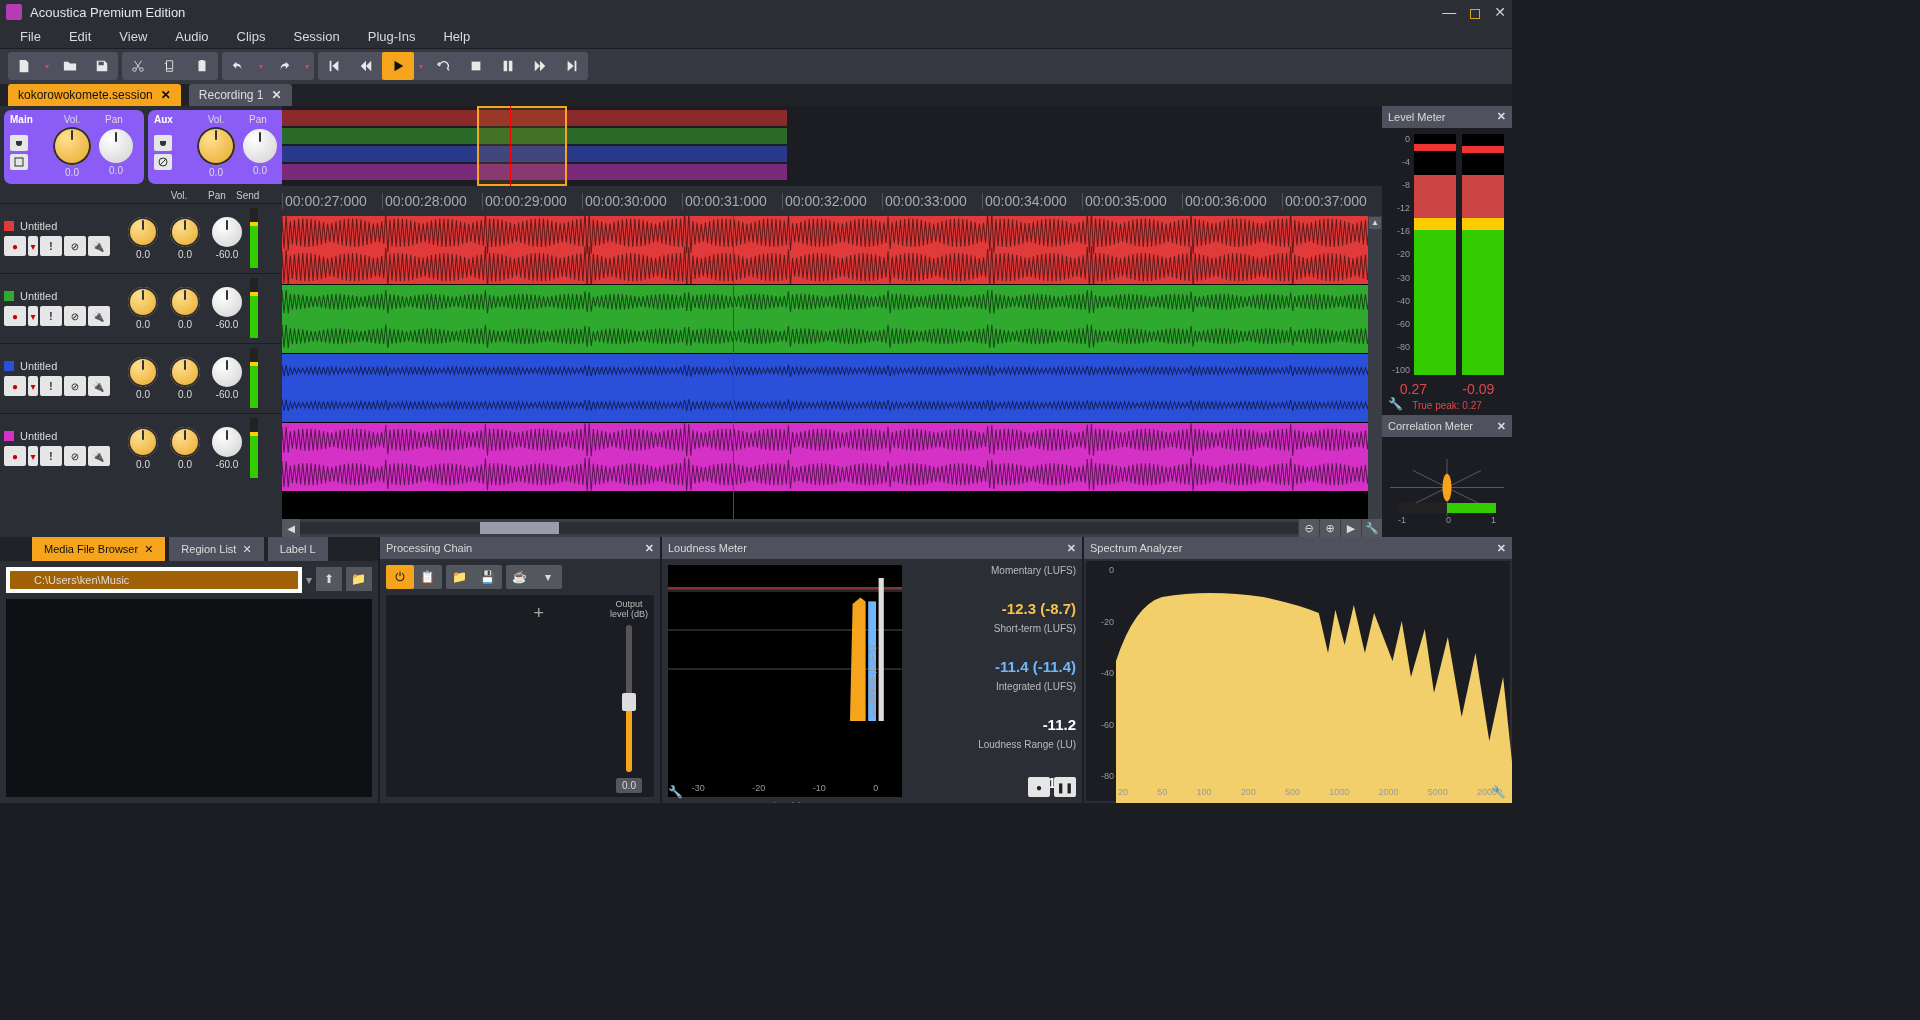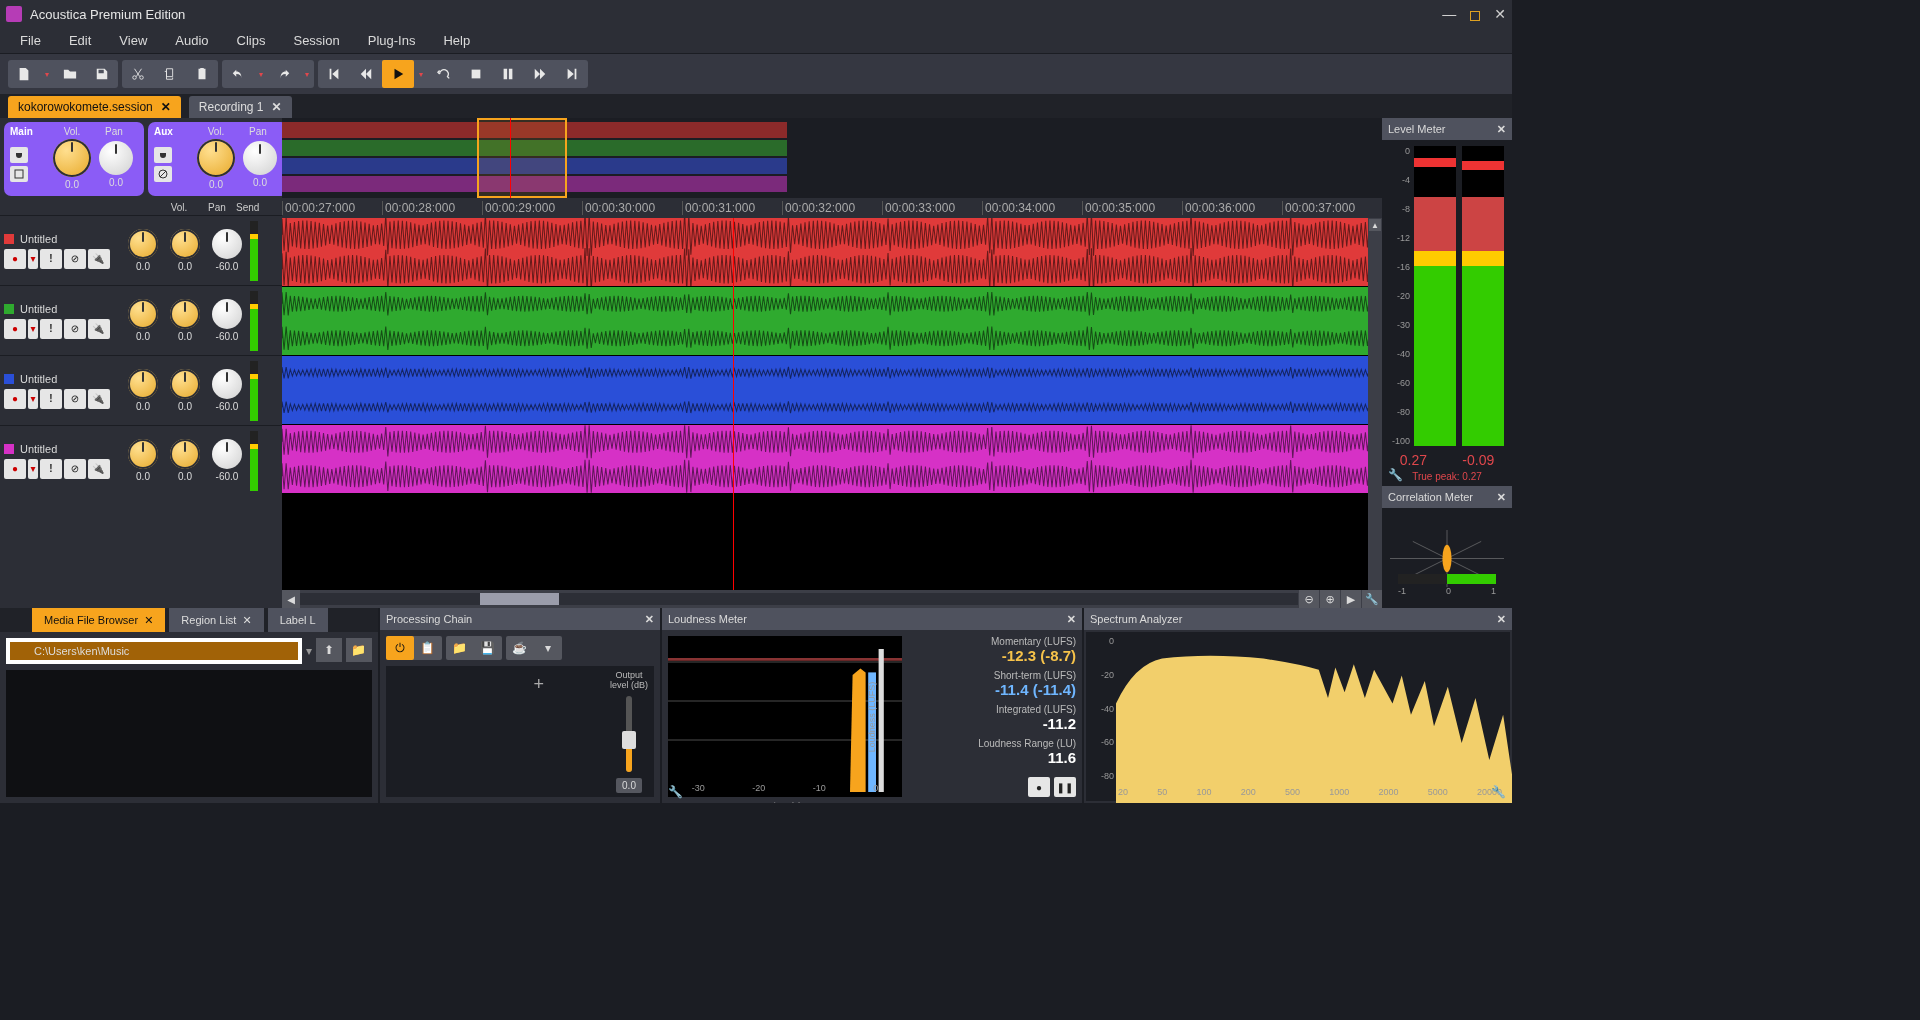--- a/index.html
+++ b/index.html
@@ -70,21 +70,21 @@
 .knobset .kc { width:38px; text-align:center; }
 .knobset .knob { width:30px; height:30px; }
 .vmeter { width:8px; height:60px; background:#222; margin-left:4px; display:flex; flex-direction:column-reverse; }
 .vmeter .g { background:#3c0; } .vmeter .y{background:#fc0;}
 
 
 .arrange-col { flex:1; display:flex; flex-direction:column; background:#000; }
 .overview { height:80px; background:#1b1d23; position:relative; }
 .ov-seg { position:absolute; left:0; width:505px; height:16px; }
 .ov-sel { position:absolute; top:0; height:100%; border:2px solid #f7a41d; background:rgba(247,164,29,0.12); }
-.ruler { height:20px; background:#2c2e36; display:flex; font-size:12px; color:#aaa; align-items:center; overflow:hidden; position:relative; }
+.ruler { height:30px; background:#2c2e36; display:flex; font-size:14px; color:#aaa; align-items:center; overflow:hidden; position:relative; }
 .ruler span { flex:1; border-left:1px solid #555; padding-left:2px; white-space:nowrap; }
 
 .tracks { flex:1; position:relative; overflow:hidden; }
 .wavetrack { height:69px; position:relative; border-bottom:1px solid #000; }
 .wavetrack .body { position:absolute; inset:0; }
 .wavetrack canvas, .wavetrack svg { width:100%; height:100%; }
 .playhead { position:absolute; top:0; bottom:0; width:1px; background:#f00; left:41%; }
 
 .hscroll { height:18px; background:#3c3e47; display:flex; align-items:center; }
 .hscroll .arrow { width:18px; height:18px; background:#55575f; display:flex; align-items:center; justify-content:center; cursor:pointer; font-size:10px; }
@@ -144,21 +144,21 @@
 .out-slider .val { background:#55575f; padding:2px 6px; font-size:10px; border-radius:2px; }
 
 .loud-body { flex:1; display:flex; padding:6px; gap:4px; }
 .loud-graph { flex:1; background:#000; position:relative; }
 .loud-graph .axis-b { position:absolute; bottom:0; left:0; right:0; height:14px; display:flex; justify-content:space-around; font-size:9px; color:#999; }
 .loud-graph .xlabel { position:absolute; bottom:-14px; left:50%; transform:translateX(-50%); font-size:9px; color:#999; }
 .loud-graph .ylabel { position:absolute; right:-6px; top:50%; transform:translateY(-50%) rotate(-90deg); font-size:9px; color:#999; }
 .loud-vals { width:170px; text-align:right; font-size:13px; }
 .loud-vals .row { margin-bottom:6px; }
 .loud-vals .lbl { font-size:10px; color:#bbb; }
-.loud-vals .v { color:#f7c34a; font-size:15px; font-weight:bold; }
+.loud-vals .v { color:#f7c34a; font-size:15px; font-weight:bold;margin-top:24px; }
 .loud-vals .v.blue { color:#6fb6ff; }
 .loud-vals .v.white { color:#fff; }
 .loud-controls { position:absolute; bottom:6px; right:6px; display:flex; gap:4px; }
 .loud-controls .cb { width:22px; height:20px; background:#e6e6e6; border-radius:2px; display:flex; align-items:center; justify-content:center; cursor:pointer; color:#222; font-size:10px; }
 
 .spectrum-body { flex:1; background:#1b1d23; position:relative; margin:2px; }
 .spectrum-body svg { width:100%; height:100%; }
 .spec-yaxis { position:absolute; left:4px; top:4px; bottom:20px; display:flex; flex-direction:column; justify-content:space-between; font-size:9px; color:#999; text-align:right; width:24px; }
 .spec-xaxis { position:absolute; bottom:4px; left:32px; right:8px; display:flex; justify-content:space-between; font-size:9px; color:#999; }
 

